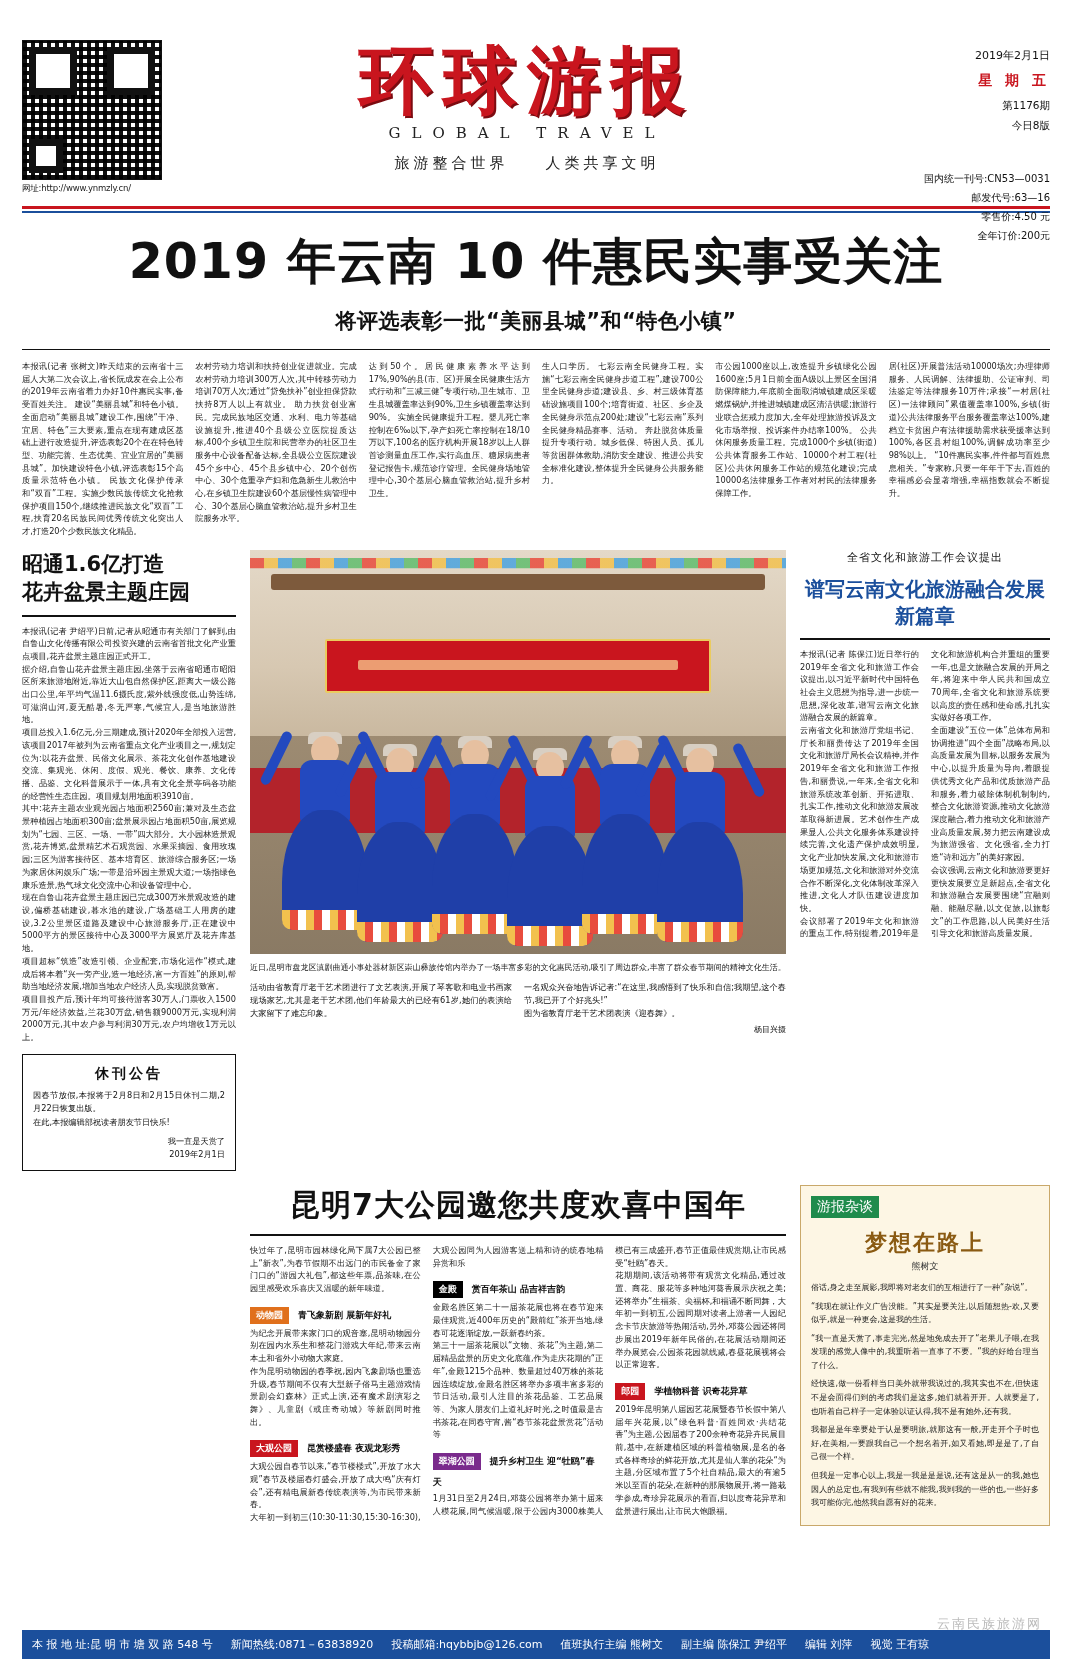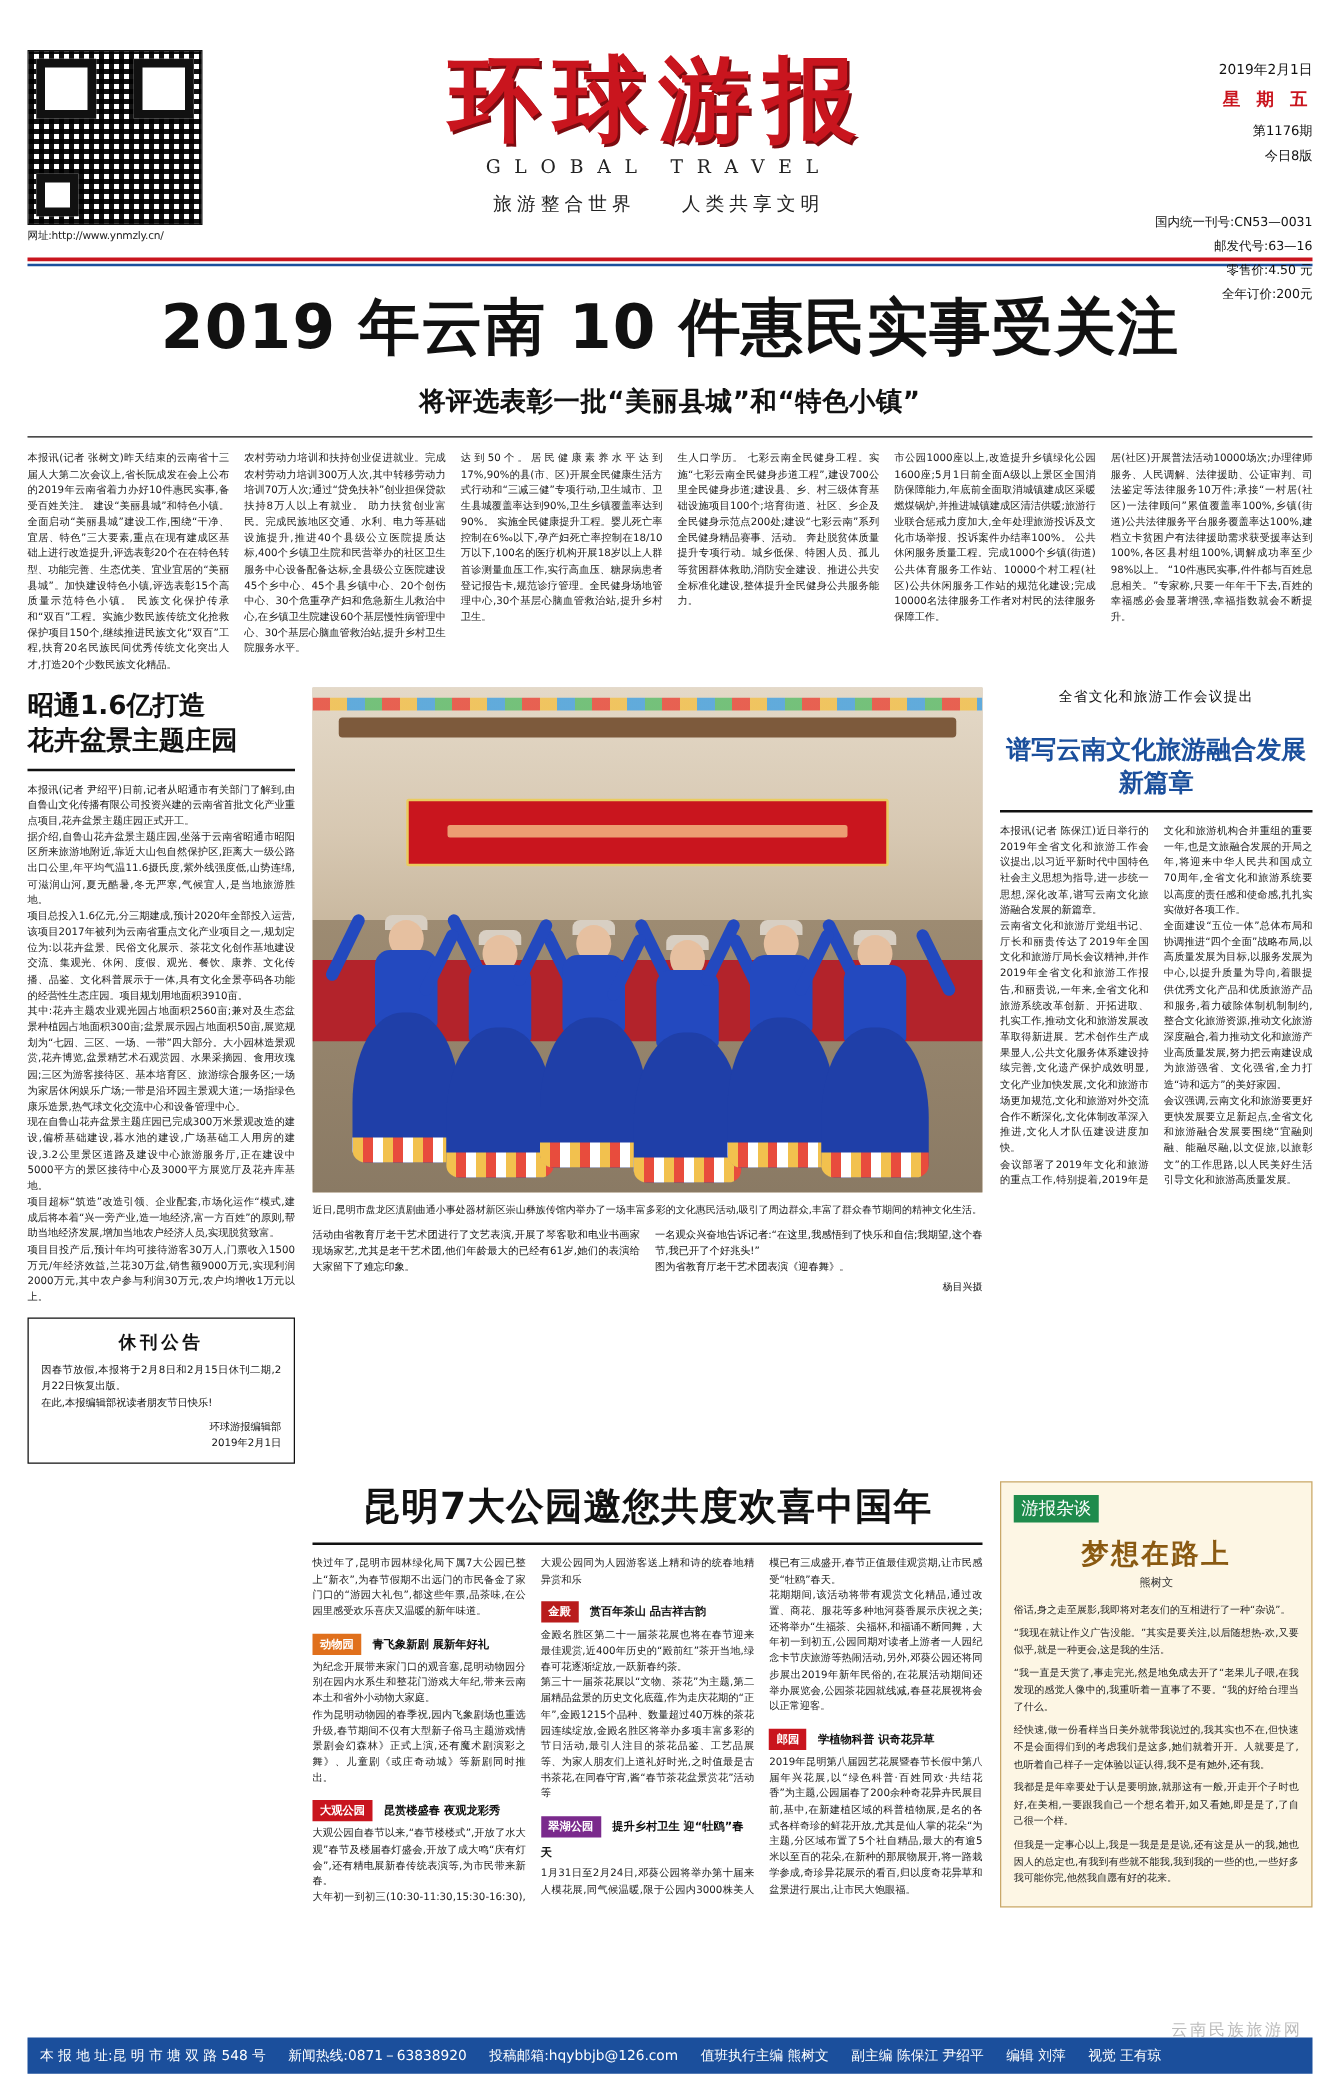--- a/index.html
+++ b/index.html
@@ -59,21 +59,21 @@
   .hr-thin { border-top:1px solid #111; margin:14px 0 10px; }
 
   
   .cols5 { display:grid; grid-template-columns:repeat(5,1fr); gap:12px; }
   .ctext { font-size:8.2px; line-height:1.55; text-align:justify; color:#1a1a1a; }
 
   
   .mid { display:grid; grid-template-columns:214px 1fr 250px; gap:14px; margin-top:12px; }
   .sec-title { font-size:21px; font-weight:bold; line-height:1.35; letter-spacing:0px; }
   .sec-rule { border-top:2px solid #111; margin:8px 0 8px; }
-  .kicker { text-align:center; font-size:11px; letter-spacing:1px; margin-bottom:21px; }
+  .kicker { text-align:center; font-size:11px; letter-spacing:1px; margin-bottom:11px; }
   .sec-title-r { font-size:20px; font-weight:bold; text-align:center; color:#1b4f9c; letter-spacing:0; }
 
   .photo {
     width:100%; height:404px; position:relative; overflow:hidden;
     background:linear-gradient(#c9b69c,#b8a68c);
   }
   .photo .bldg { position:absolute; left:0; right:0; top:0; height:48%;
      background:
        linear-gradient(180deg,#e4d9c8 0%,#d7c8b2 60%,#c8b79e 100%);
   }
@@ -103,21 +103,21 @@
   .two-col { column-count:2; column-gap:12px; }
   .three-col { column-count:3; column-gap:12px; }
 
   
   .bottom { display:grid; grid-template-columns:214px 1fr 250px; gap:14px; margin-top:14px; }
   .big-head { font-size:30px; font-weight:bold; text-align:center; letter-spacing:1px; }
   .sub-head { font-weight:bold; font-size:9px; padding:2px 6px; display:inline-block; }
   .tag-red { background:#c9151e; color:#fff; }
   .tag-org { background:#e0701c; color:#fff; }
   .tag-grn { background:#1f8b4c; color:#fff; }
-  .tag-blu { background:#b91c1c; color:#fff; }
+  .tag-blu { background:#000000; color:#fff; }
   .tag-pur { background:#7a2a8c; color:#fff; }
   .sub-line { font-size:9px; font-weight:bold; margin-left:4px; }
 
   .notice { border:1px solid #111; padding:10px; margin-top:10px; }
   .notice h4 { margin:0 0 6px; font-size:14px; text-align:center; font-weight:bold; letter-spacing:3px; }
   .notice p { margin:0; font-size:8.2px; line-height:1.65; text-align:justify; }
   .notice .sg { text-align:right; font-size:8.2px; margin-top:6px; line-height:1.5;}
 
   .essay { border:1px solid #c9a86a; background:#fdf6e4; padding:10px; }
   .essay .ribbon { background:#1f8b4c; color:#fff; font-size:14px; padding:2px 6px; display:inline-block; }
@@ -202,21 +202,21 @@
 据介绍,自鲁山花卉盆景主题庄园,坐落于云南省昭通市昭阳区所来旅游地附近,靠近大山包自然保护区,距离大一级公路出口公里,年平均气温11.6摄氏度,紫外线强度低,山势连绵,可滋润山河,夏无酷暑,冬无严寒,气候宜人,是当地旅游胜地。
 项目总投入1.6亿元,分三期建成,预计2020年全部投入运营,该项目2017年被列为云南省重点文化产业项目之一,规划定位为:以花卉盆景、民俗文化展示、茶花文化创作基地建设交流、集观光、休闲、度假、观光、餐饮、康养、文化传播、品鉴、文化科普展示于一体,具有文化全景亭码各功能的经营性生态庄园。项目规划用地面积3910亩。
 其中:花卉主题农业观光园占地面积2560亩;兼对及生态盆景种植园占地面积300亩;盆景展示园占地面积50亩,展览规划为“七园、三区、一场、一带”四大部分。大小园林造景观赏,花卉博览,盆景精艺术石观赏园、水果采摘园、食用玫瑰园;三区为游客接待区、基本培育区、旅游综合服务区;一场为家居休闲娱乐广场;一带是沿环园主景观大道;一场指绿色康乐造景,热气球文化交流中心和设备管理中心。
 现在自鲁山花卉盆景主题庄园已完成300万米景观改造的建设,偏桥基础建设,暮水池的建设,广场基础工人用房的建设,3.2公里景区道路及建设中心旅游服务厅,正在建设中5000平方的景区接待中心及3000平方展览厅及花卉库基地。
 项目超标“筑造”改造引领、企业配套,市场化运作“模式,建成后将本着“兴一旁产业,造一地经济,富一方百姓”的原则,帮助当地经济发展,增加当地农户经济人员,实现脱贫致富。
 项目目投产后,预计年均可接待游客30万人,门票收入1500万元/年经济效益,兰花30万盆,销售额9000万元,实现利润2000万元,其中农户参与利润30万元,农户均增收1万元以上。</div>
       <div class="notice">
         <h4>休刊公告</h4>
         <p style="white-space:pre-line">因春节放假,本报将于2月8日和2月15日休刊二期,2月22日恢复出版。
 在此,本报编辑部祝读者朋友节日快乐!</p>
-        <div class="sg" style="white-space:pre-line">环球游报编辑部
+        <div class="sg" style="white-space:pre-line">我一直是天赏了
 2019年2月1日</div>
       </div>
     </div>
 
     <div>
       <div class="photo">
         <div class="bldg"></div>
         <div class="flags"></div>
         <div class="roof"></div>
         <div class="banner"></div>

